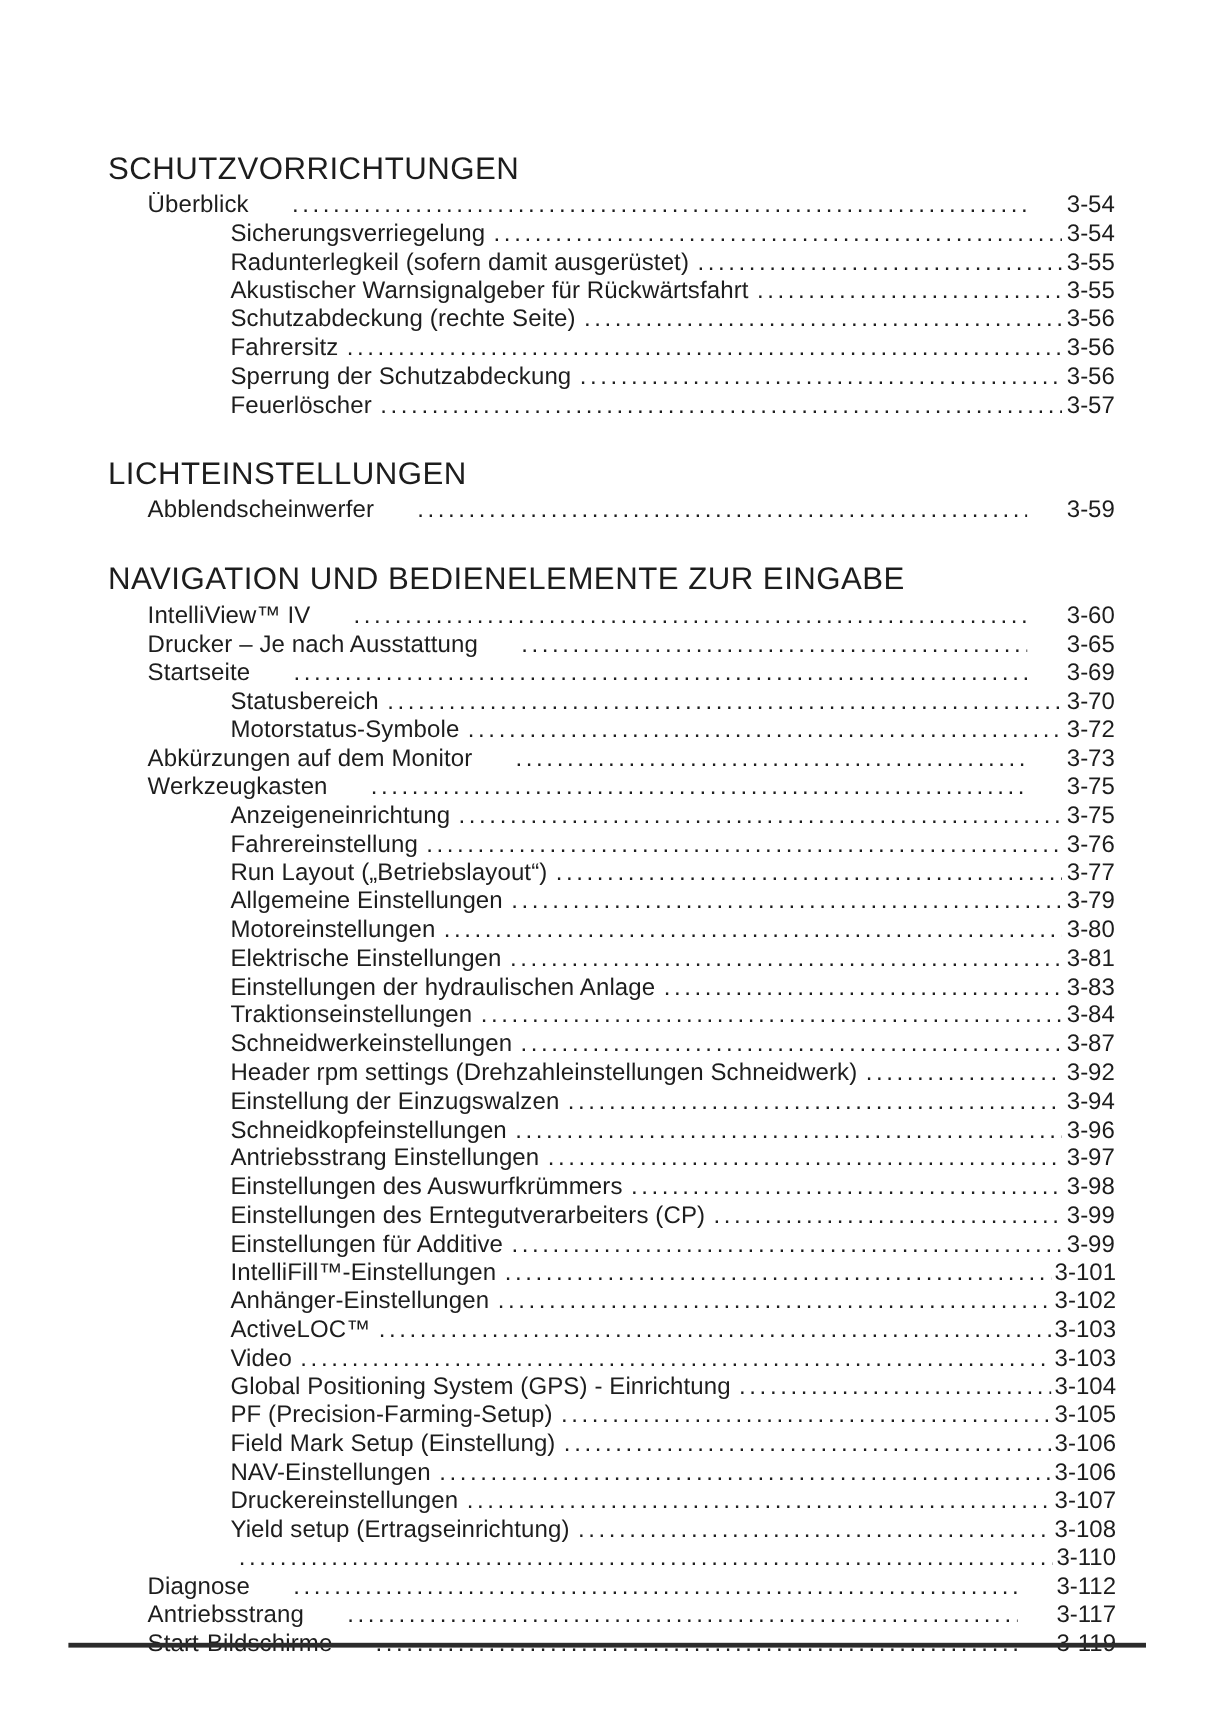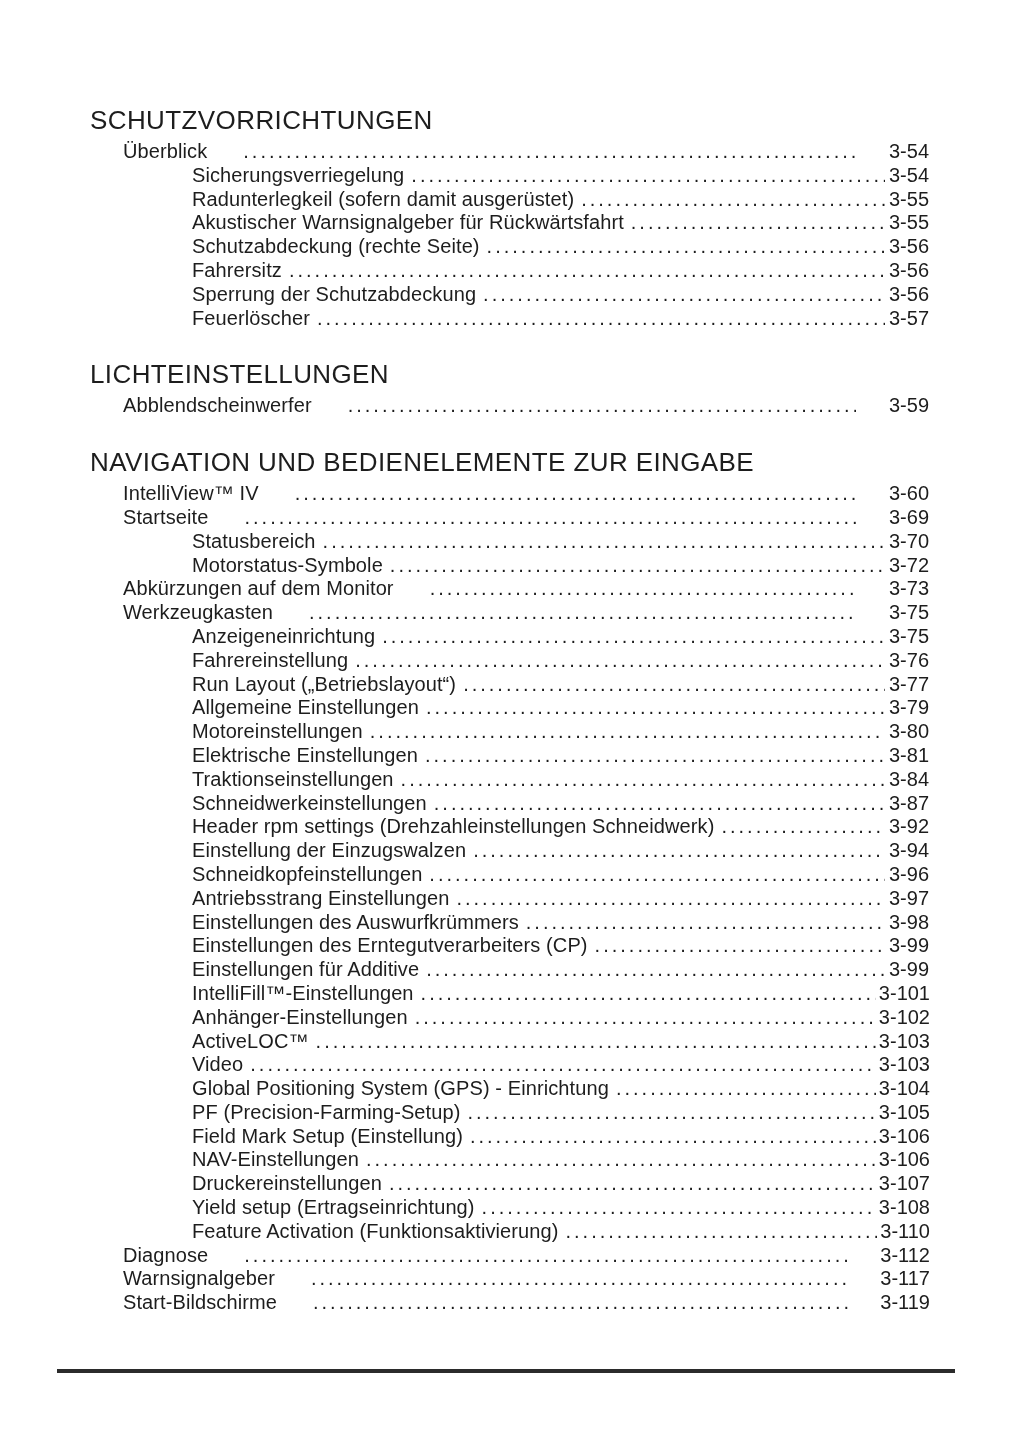--- a/index.html
+++ b/index.html
@@ -18,20 +18,21 @@
   }
   .page {
     position: relative;
     width: 1024px;
     height: 1447px;
     background: var(--background);
     overflow: hidden;
   }
   .toc {
     padding: 104px 94px 0 90px;
+    margin-top: 20px;
   }
   .toc-section { margin: 0 0 28px 0; }
   .toc-section:last-child { margin-bottom: 0; }
   .section-heading {
     margin: 0 0 4px 0;
     font-size: 26px;
     line-height: 32px;
     font-weight: 400;
     letter-spacing: 0.4px;
     white-space: nowrap;
@@ -134,20 +135,25 @@
   </section>
       <section class="toc-section">
     <h1 class="section-heading">NAVIGATION UND BEDIENELEMENTE ZUR EINGABE</h1>
     <div class="section-entries">
           <div class="toc-row level-1">
     <span class="toc-title">IntelliView™ IV</span>
     <span class="toc-dots"></span>
     <span class="toc-page">3-60</span>
   </div>
           <div class="toc-row level-1">
+    <span class="toc-title">Drucker – Je nach Ausstattung</span>
+    <span class="toc-dots"></span>
+    <span class="toc-page">3-65</span>
+  </div>
+          <div class="toc-row level-1">
     <span class="toc-title">Startseite</span>
     <span class="toc-dots"></span>
     <span class="toc-page">3-69</span>
   </div>
           <div class="toc-row level-2">
     <span class="toc-title">Statusbereich</span>
     <span class="toc-dots"></span>
     <span class="toc-page">3-70</span>
   </div>
           <div class="toc-row level-2">
@@ -189,20 +195,25 @@
     <span class="toc-title">Motoreinstellungen</span>
     <span class="toc-dots"></span>
     <span class="toc-page">3-80</span>
   </div>
           <div class="toc-row level-2">
     <span class="toc-title">Elektrische Einstellungen</span>
     <span class="toc-dots"></span>
     <span class="toc-page">3-81</span>
   </div>
           <div class="toc-row level-2">
+    <span class="toc-title">Einstellungen der hydraulischen Anlage</span>
+    <span class="toc-dots"></span>
+    <span class="toc-page">3-83</span>
+  </div>
+          <div class="toc-row level-2">
     <span class="toc-title">Traktionseinstellungen</span>
     <span class="toc-dots"></span>
     <span class="toc-page">3-84</span>
   </div>
           <div class="toc-row level-2">
     <span class="toc-title">Schneidwerkeinstellungen</span>
     <span class="toc-dots"></span>
     <span class="toc-page">3-87</span>
   </div>
           <div class="toc-row level-2">
@@ -284,31 +295,30 @@
     <span class="toc-title">Druckereinstellungen</span>
     <span class="toc-dots"></span>
     <span class="toc-page">3-107</span>
   </div>
           <div class="toc-row level-2">
     <span class="toc-title">Yield setup (Ertragseinrichtung)</span>
     <span class="toc-dots"></span>
     <span class="toc-page">3-108</span>
   </div>
           <div class="toc-row level-2">
-    <span class="toc-title">Feature Activation (Funktionsaktivierung)</span>
     <span class="toc-dots"></span>
     <span class="toc-page">3-110</span>
   </div>
           <div class="toc-row level-1">
     <span class="toc-title">Diagnose</span>
     <span class="toc-dots"></span>
     <span class="toc-page">3-112</span>
   </div>
           <div class="toc-row level-1">
-    <span class="toc-title">Warnsignalgeber</span>
+    <span class="toc-title">Antriebsstrang</span>
     <span class="toc-dots"></span>
     <span class="toc-page">3-117</span>
   </div>
           <div class="toc-row level-1">
     <span class="toc-title">Start-Bildschirme</span>
     <span class="toc-dots"></span>
     <span class="toc-page">3-119</span>
   </div>
         </div>
   </section>

